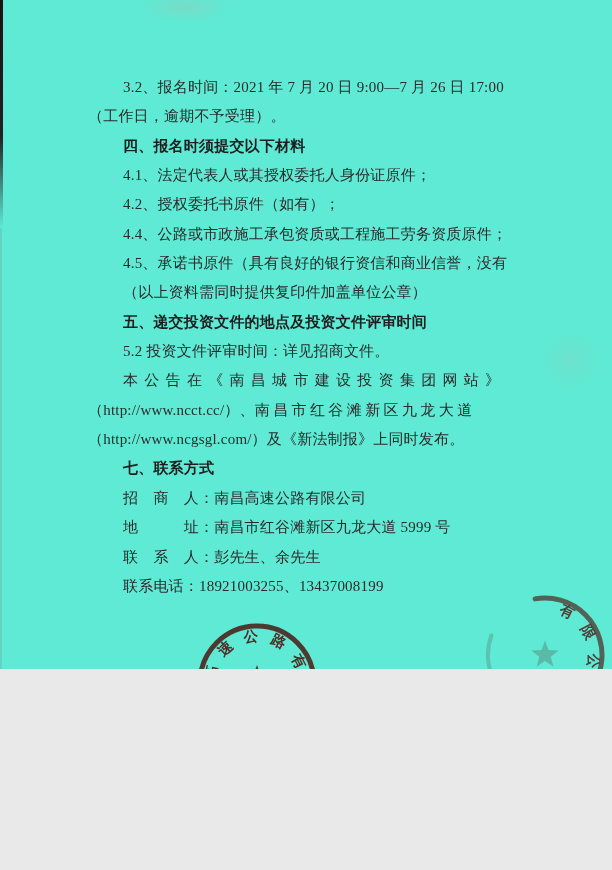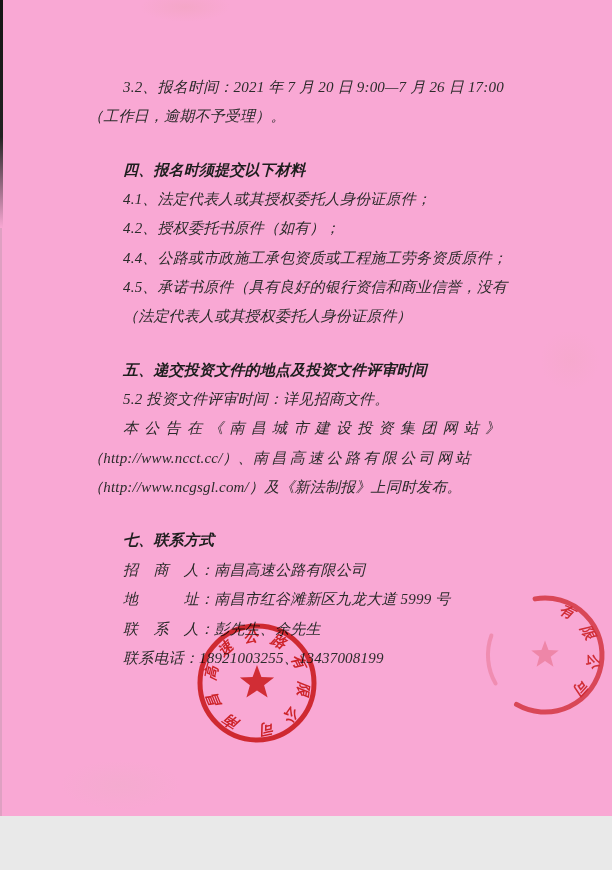--- a/index.html
+++ b/index.html
@@ -1,22 +1,21 @@
 <!DOCTYPE html>
 <html><head>
 <meta charset="utf-8">
 <style>
   html,body{margin:0;padding:0;background:#e9e9e9;}
   #page{
     position:relative;
-    width:612px;height:816px;
-    background:#f9a8d4;
+    width:612px;height:669px;
+    background:#5eead4;
     overflow:hidden;
     font-family:"Liberation Serif","DejaVu Serif",serif;
-    font-style:italic;
   }
   
   .smudge{position:absolute;border-radius:50%;pointer-events:none;}
   .sm1{left:140px;top:-8px;width:90px;height:30px;background:radial-gradient(closest-side,rgba(226,160,150,.20),rgba(226,160,150,0));}
   .sm2{left:540px;top:330px;width:60px;height:60px;background:radial-gradient(closest-side,rgba(226,170,160,.12),rgba(226,170,160,0));}
   .sm3{left:60px;top:760px;width:120px;height:50px;background:radial-gradient(closest-side,rgba(210,190,175,.12),rgba(210,190,175,0));}
 
   
   .edge-left{position:absolute;left:0;top:0;width:3px;height:228px;
     background:linear-gradient(#141414 0%,#222 60%,rgba(80,80,80,0) 100%);}
@@ -26,21 +25,21 @@
   .speck{position:absolute;left:108px;top:828px;width:6px;height:2.5px;background:#4a4a4a;border-radius:1px;transform:rotate(35deg);}
 
   
   .textblock{
     position:absolute;left:88px;top:73px;width:446px;
     font-size:15px;line-height:29.35px;color:#2b2b2b;
     letter-spacing:.2px;
   }
   .line{white-space:nowrap;}
   .indent{text-indent:35px;}
-  .heading{font-weight:bold;color:#1e1e1e;margin-top:24px;}
+  .heading{font-weight:bold;color:#1e1e1e;}
   .spread{letter-spacing:6.3px;}
   .cn-spread{letter-spacing:3.4px;}
   .contact-label{letter-spacing:.2px;}
 
   
   .seal{position:absolute;mix-blend-mode:multiply;}
   .seal text{font-family:"Liberation Serif","DejaVu Serif",serif;font-weight:bold;}
   .seal-main{left:192px;top:618px;opacity:.93;}
   .seal-right{left:480px;top:590px;opacity:.85;}
 </style>
@@ -54,25 +53,25 @@
   <div class="smudge sm3"></div>
 
   <div class="textblock">
     <div class="line indent">3.2、报名时间：2021 年 7 月 20 日 9:00—7 月 26 日 17:00</div>
     <div class="line">（工作日，逾期不予受理）。</div>
     <div class="line indent heading">四、报名时须提交以下材料</div>
     <div class="line indent">4.1、法定代表人或其授权委托人身份证原件；</div>
     <div class="line indent">4.2、授权委托书原件（如有）；</div>
     <div class="line indent">4.4、公路或市政施工承包资质或工程施工劳务资质原件；</div>
     <div class="line indent">4.5、承诺书原件（具有良好的银行资信和商业信誉，没有</div>
-    <div class="line indent">（法定代表人或其授权委托人身份证原件）</div>
+    <div class="line indent">（以上资料需同时提供复印件加盖单位公章）</div>
     <div class="line indent heading">五、递交投资文件的地点及投资文件评审时间</div>
     <div class="line indent">5.2 投资文件评审时间：详见招商文件。</div>
     <div class="line indent spread">本公告在《南昌城市建设投资集团网站》</div>
-    <div class="line"><span>（http://www.ncct.cc/）、</span><span class="cn-spread">南昌高速公路有限公司网站</span></div>
+    <div class="line"><span>（http://www.ncct.cc/）、</span><span class="cn-spread">南昌市红谷滩新区九龙大道</span></div>
     <div class="line">（http://www.ncgsgl.com/）及《新法制报》上同时发布。</div>
     <div class="line indent heading">七、联系方式</div>
     <div class="line indent"><span class="contact-label">招　商　人：</span><span>南昌高速公路有限公司</span></div>
     <div class="line indent"><span class="contact-label">地　　　址：</span><span>南昌市红谷滩新区九龙大道 5999 号</span></div>
     <div class="line indent"><span class="contact-label">联　系　人：</span><span>彭先生、余先生</span></div>
     <div class="line indent"><span class="contact-label">联系电话：</span><span>18921003255、13437008199</span></div>
   </div>
 
   <svg class="seal seal-main" width="130" height="130" viewBox="0 0 130 130">
     <circle cx="65" cy="65" r="57" fill="none" stroke="#cf2420" stroke-width="5" opacity=".95"></circle>

